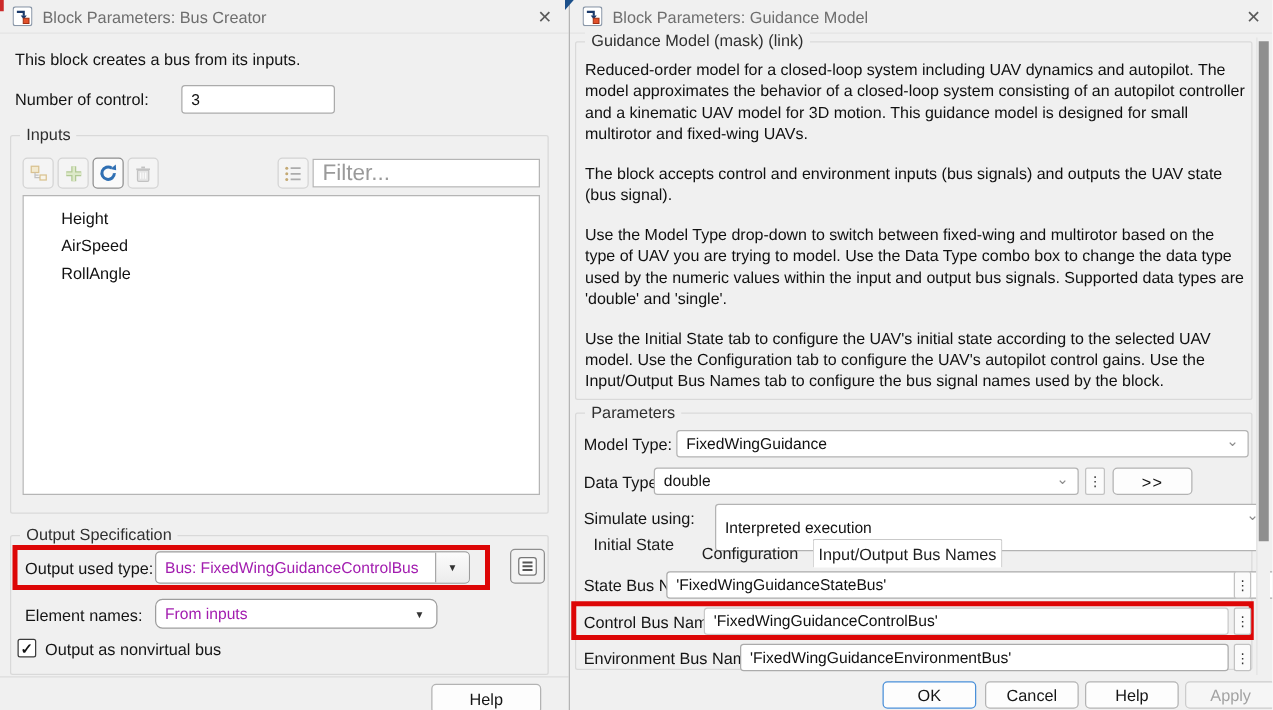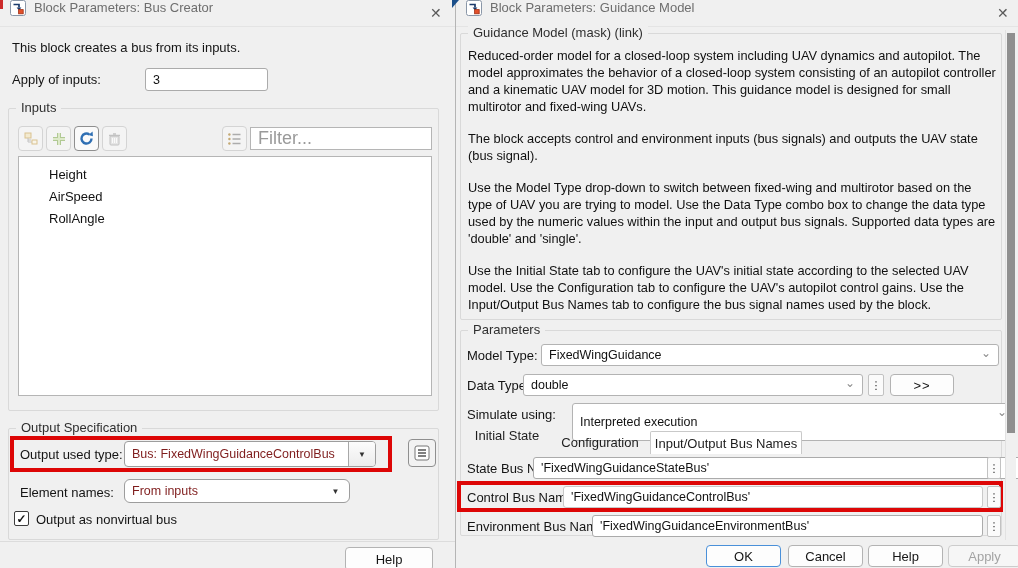--- a/index.html
+++ b/index.html
@@ -2,37 +2,37 @@
 <html><head>
 <meta charset="utf-8">
 <style>
   * { box-sizing: border-box; margin: 0; padding: 0; }
   html,body { background:#ffffff; }
   body { font-family:"Liberation Sans", sans-serif; }
   .stage { position:relative; width:1018px; height:568px; background:#f0f0f0; overflow:hidden; }
   .abs { position:absolute; }
   .dialog { position:absolute; background:#f0f0f0; overflow:hidden; }
   .titlebar { position:absolute; left:0; top:0; right:0; height:27px; border-bottom:1px solid #e4e4e4;
-              display:flex; align-items:flex-start; padding:0 10px; gap:8px; }
+              display:flex; align-items:center; padding:0 10px; gap:8px; }
   .title-text { font-size:13px; color:#6e6e6e; white-space:nowrap; }
   .close-x { position:absolute; top:4px; font-size:14px; color:#5a5a5a; cursor:default; line-height:18px; }
   .lbl { position:absolute; font-size:13px; color:#141414; white-space:nowrap; }
   .fs { position:absolute; border:1px solid #d9d9d9; border-radius:2px; }
   .fs-legend { position:absolute; top:-9px; left:7px; background:#f0f0f0; padding:0 5px; font-size:13px; color:#2f2f2f; white-space:nowrap; }
   .tfield { position:absolute; background:#fff; border:1px solid #ababab; border-radius:3px;
             font-size:12.5px; color:#111; display:flex; align-items:center; padding:0 7px; white-space:nowrap; overflow:hidden; }
   .btn { position:absolute; background:#fdfdfd; border:1px solid #b3b3b3; border-radius:4px;
          display:flex; align-items:center; justify-content:center; font-size:13px; color:#151515; }
   .btn.primary { border:1px solid #4a90d9; }
   .btn.disabled { color:#a3a3a3; background:#f6f6f6; border-color:#cccccc; }
   .icon-btn { position:absolute; width:25px; height:25px; border-radius:4px; border:1px solid #d4d4d4;
               background:#f4f4f4; display:flex; align-items:center; justify-content:center; }
   .icon-btn.enabled { border:1px solid #8f8f8f; background:#fafafa; }
   .combo-l { position:absolute; background:#fff; border:1px solid #9d9d9d; border-radius:4px; display:flex; overflow:hidden; }
-  .combo-l .txt { flex:1; font-size:12.5px; color:#7f1d1d; display:flex; align-items:center; padding:0 7px; white-space:nowrap; overflow:hidden; }
+  .combo-l .txt { flex:1; font-size:12.5px; color:#a21caf; display:flex; align-items:center; padding:0 7px; white-space:nowrap; overflow:hidden; }
   .combo-l .arrow { width:27px; border-left:1px solid #a8a8a8; background:linear-gradient(#fcfcfc,#ececec);
                     display:flex; align-items:center; justify-content:center; font-size:8px; color:#333; }
   .combo-r { position:absolute; background:#fff; border:1px solid #b3b3b3; border-radius:3px;
              display:flex; align-items:center; padding:0 7px; font-size:12.5px; color:#111; }
   .combo-r .chev { position:absolute; right:7px; top:1px; color:#8c8c8c; font-size:12px; }
   .kebab { position:absolute; background:#fbfbfb; border:1px solid #c2c2c2; border-radius:2px;
            display:flex; align-items:center; justify-content:center; font-size:11px; color:#333; }
   .redbox { position:absolute; border:4px solid #dd0606; }
   .mask-text { position:absolute; font-size:12.8px; line-height:17px; color:#101010; }
   .mask-text p { margin:0 0 15px; }
@@ -63,21 +63,21 @@
         <path d="M3.5 4.5 h5.5 v3" stroke="#1b3a6b" stroke-width="1.7" fill="none"></path>
         <path d="M9 10.6 L6.6 7.4 h4.8 Z" fill="#1b3a6b"></path>
         <rect x="8.6" y="9.6" width="4.6" height="4.2" fill="#e2502a" stroke="#a03014" stroke-width="0.8"></rect>
       </svg>
       <span class="title-text">Block Parameters: Bus Creator</span>
     </div>
     <span class="close-x" style="left:430px;">✕</span>
 
     <div class="lbl" style="left:12px; top:40px;">This block creates a bus from its inputs.</div>
 
-    <div class="lbl" style="left:12px; top:72px;">Apply of inputs:</div>
+    <div class="lbl" style="left:12px; top:72px;">Number of control:</div>
     <div class="tfield" style="left:145px; top:68px; width:123px; height:23px;">
       <span>3</span>
     </div>
 
     <div class="fs" style="left:8px; top:108px; width:431px; height:303px;">
       <span class="fs-legend">Inputs</span>
     </div>
 
     <div class="icon-btn" style="left:18px; top:126px;">
       <svg width="16" height="16" viewBox="0 0 16 16" opacity="0.55">

